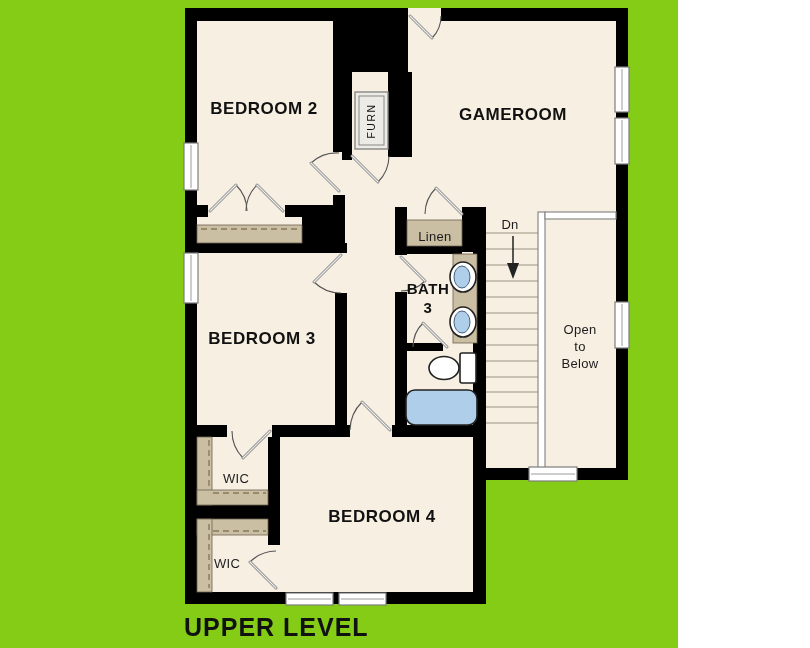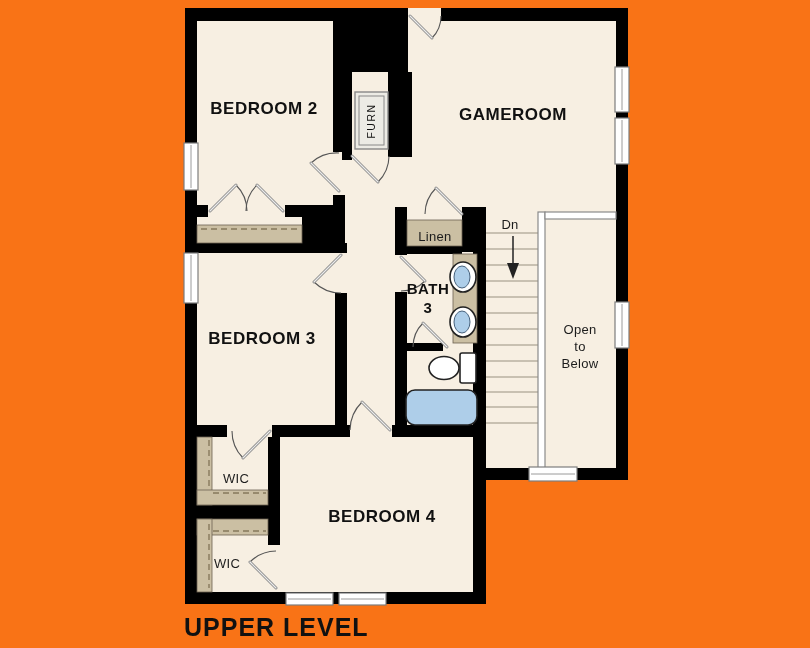--- a/index.html
+++ b/index.html
@@ -1,16 +1,16 @@
 <!DOCTYPE html>
 <html style="--c-floor: #f7efe2; --c-wall: #000000; --c-tan: #cbbfa3; --c-blue: #aecee9; --c-tread: #b9b1a1;"><head>
 <meta charset="utf-8">
 <style>
   html,body{margin:0;padding:0;background:#fff;}
-  .stage{position:relative;width:810px;height:648px;background:#f97316;overflow:hidden;}
+  .stage{position:relative;width:678px;height:648px;background:#84cc16;overflow:hidden;}
   svg{display:block;}
   .floor{fill:var(--c-floor);}
   .wall{fill:var(--c-wall);}
   .tan{fill:var(--c-tan);stroke:#6b6152;stroke-width:.8;}
   .window{fill:#fff;stroke:#7d7d7d;stroke-width:1.2;}
   .winline{stroke:#9a9a9a;stroke-width:1;}
   .tread{stroke:var(--c-tread);stroke-width:1.5;}
   .rail{fill:#fff;stroke:#8a8a8a;stroke-width:1.2;}
   .arc{fill:none;stroke:#555;stroke-width:1.1;}
   .leaf{stroke:#8c8c8c;stroke-width:3;stroke-linecap:round;}

